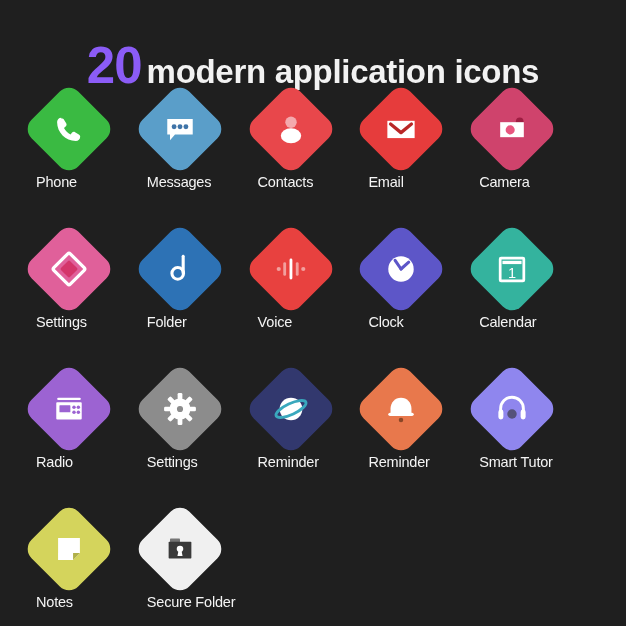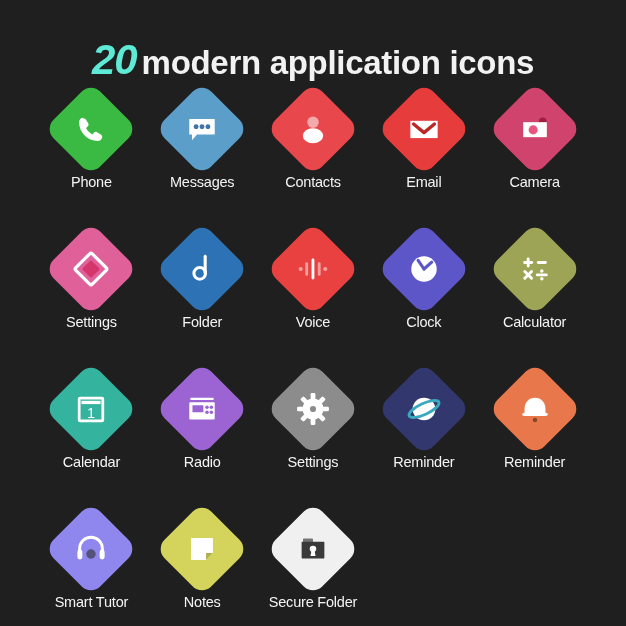--- a/index.html
+++ b/index.html
@@ -26,26 +26,25 @@
   
   .title-wrap {
     position: absolute;
     top: 36px;
     left: 0;
     width: 626px;
     text-align: center;
     white-space: nowrap;
   }
   .title-num {
-    font-size: 42px;
+    font-size: 51px;
     font-weight: 700;
-    color: #5eead4;
+    color: #8b5cf6;
     letter-spacing: -1px;
     vertical-align: baseline;
-    font-style: italic;
   }
   .title-rest {
     font-size: 33px;
     font-weight: 700;
     color: #f2f2f2;
     letter-spacing: -0.3px;
     vertical-align: baseline;
     margin-left: 5px;
   }
 
@@ -57,21 +56,21 @@
     width: 554px;
     display: grid;
     grid-template-columns: repeat(5, 1fr);
     grid-auto-rows: 122px;
     row-gap: 18px;
   }
 
   .cell {
     display: flex;
     flex-direction: column;
-    align-items: center;
+    align-items: flex-start;
     justify-content: flex-start;
   }
 
   
   .tile {
     position: relative;
     width: 66px;
     height: 66px;
     border-radius: 13px;
     transform: rotate(45deg);
@@ -204,41 +203,20 @@
         <div class="tile" style="background: rgb(93, 86, 200);">
           <div class="glyph">
             <svg width="40" height="40" viewBox="0 0 44 44">
       <circle cx="22" cy="22" r="14" fill="#ffffff"></circle>
       <path d="M22 22 L15.5 12.5" stroke="#5d56c8" stroke-width="3.4" stroke-linecap="round"></path>
       <path d="M22 22 L30.5 14.5" stroke="#5d56c8" stroke-width="3.4" stroke-linecap="round"></path>
     </svg>
           </div>
         </div>
         <div class="label">Clock</div>
-      </div>
-      <div class="cell">
-        <div class="tile" style="background: rgb(157, 164, 85);">
-          <div class="glyph">
-            <svg width="40" height="40" viewBox="0 0 44 44">
-      <g fill="#ffffff">
-        <rect x="9" y="13.2" width="11" height="3.2" rx="1.6"></rect>
-        <rect x="12.9" y="9.3" width="3.2" height="11" rx="1.6"></rect>
-        <rect x="24" y="13.2" width="11" height="3.2" rx="1.6"></rect>
-      </g>
-      <g stroke="#ffffff" stroke-width="3.2" stroke-linecap="round">
-        <path d="M10.8 24.8 L18.2 32.2"></path>
-        <path d="M18.2 24.8 L10.8 32.2"></path>
-        <path d="M24.5 28.5 L34.5 28.5"></path>
-      </g>
-      <circle cx="29.5" cy="24.2" r="1.9" fill="#ffffff"></circle>
-      <circle cx="29.5" cy="32.8" r="1.9" fill="#ffffff"></circle>
-    </svg>
-          </div>
-        </div>
-        <div class="label">Calculator</div>
       </div>
       <div class="cell">
         <div class="tile" style="background: rgb(52, 179, 158);">
           <div class="glyph">
             <svg width="40" height="40" viewBox="0 0 44 44">
       <rect x="9" y="10" width="26" height="25" rx="1" fill="none" stroke="#ffffff" stroke-width="3"></rect>
       <rect x="11.5" y="13" width="21" height="3.6" fill="#ffffff"></rect>
       <text x="22" y="31.5" font-family="Liberation Sans, sans-serif" font-size="16" font-weight="400" text-anchor="middle" fill="#ffffff">1</text>
     </svg>
           </div>

